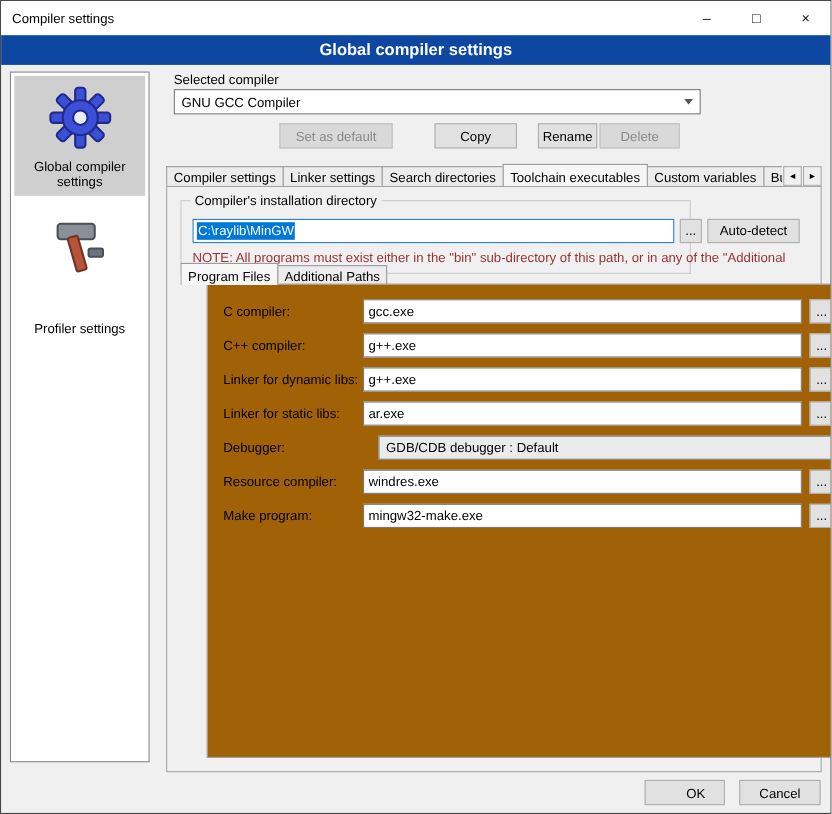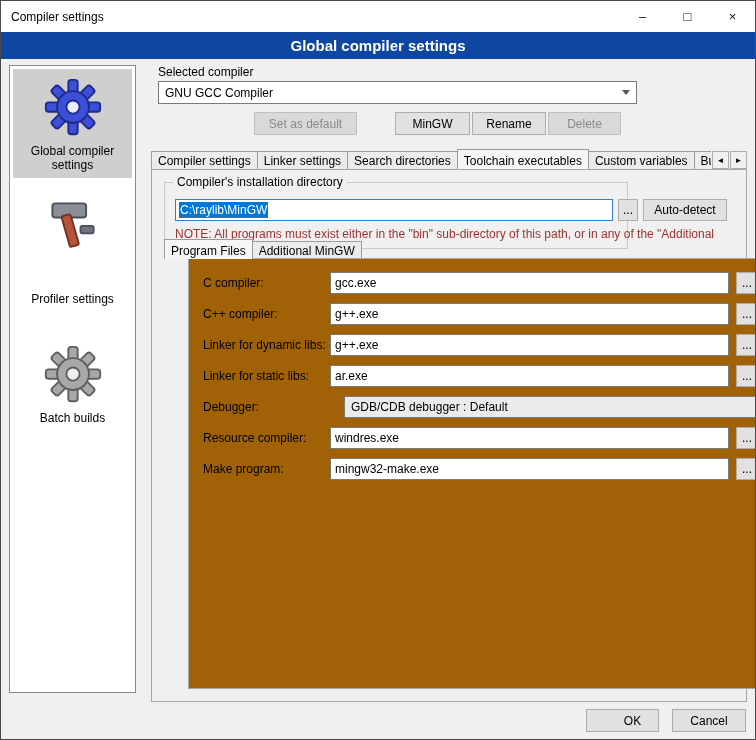--- a/index.html
+++ b/index.html
@@ -33,21 +33,21 @@
 
   .sel-comp-lbl { position:absolute; left:157px; top:64px; }
   .compiler-combo { position:absolute; left:157px; top:80px; width:479px; height:23px;justify-content:flex-end; }
 
   .btn-row { position:absolute; left:157px; top:111px; width:588px; height:23px; display:flex; }
   .btn-row .sp1 { width:96px; }
   .btn-row .sp2 { width:38px; }
   .btn-row .grow { flex:1; }
   .b-setdef { width:103px; }
   .b-copy { width:75px; margin-right:2px; }
-  .b-rename { width:74px; margin-right:2px; }
+  .b-rename { width:54px; margin-right:2px;margin-left:17px; }
   .b-delete { width:73px; }
   .b-reset { width:113px; }
 
   
   .tabstrip { position:absolute; display:flex; align-items:flex-end; height:21px; }
   .tabstrip.outer { left:150px; top:147px; width:596px; }
   .tabs-wrap { flex:1; display:flex; align-items:flex-end; overflow:hidden; height:21px; }
   .tab { border:1px solid #9b9b9b; border-bottom:none; background:#ececec; height:18px; padding:0 6px; line-height:18px; white-space:nowrap; margin-left:-1px; }
   .tab:first-child { margin-left:0; }
   .tab.active { background:#f6f6f6; height:21px; line-height:22px; margin-bottom:-1px; position:relative; z-index:3; }
@@ -108,46 +108,33 @@
 
     <div class="side-item mt1">
       <svg width="60" height="60" viewBox="0 0 64 64">
         <rect x="10" y="10" width="36" height="15" rx="3" fill="#8a8f98" stroke="#4a4f58" stroke-width="2"></rect>
         <rect x="24" y="22" width="10" height="34" rx="2" fill="#b5543b" stroke="#6e3322" stroke-width="2" transform="rotate(-16 29 39)"></rect>
         <rect x="40" y="34" width="14" height="8" rx="2" fill="#6d7480" stroke="#4a4f58" stroke-width="2"></rect>
       </svg>
       <div class="side-label">Profiler settings</div>
     </div>
 
-    <div class="side-item mt2">
-      <svg width="60" height="60" viewBox="0 0 64 64">
-        <g fill="#a8a8a8" stroke="#5f5f5f" stroke-width="2">
-          <rect x="27" y="3" width="10" height="58" rx="3"></rect>
-          <rect x="27" y="3" width="10" height="58" rx="3" transform="rotate(45 32 32)"></rect>
-          <rect x="27" y="3" width="10" height="58" rx="3" transform="rotate(90 32 32)"></rect>
-          <rect x="27" y="3" width="10" height="58" rx="3" transform="rotate(135 32 32)"></rect>
-          <circle cx="32" cy="32" r="17"></circle>
-        </g>
-        <circle cx="32" cy="32" r="7" fill="#f0f0f0" stroke="#5f5f5f" stroke-width="2"></circle>
-      </svg>
-      <div class="side-label">Batch builds</div>
-    </div>
   </div>
 
   <span class="sel-comp-lbl">Selected compiler</span>
   <div class="combo compiler-combo">
     <span>GNU GCC Compiler</span>
     <span class="combo-arrow"></span>
   </div>
 
   <div class="btn-row">
     <span class="sp1"></span>
     <button class="btn b-setdef" disabled="">Set as default</button>
     <span class="sp2"></span>
-    <button class="btn b-copy">MinGW</button>
+    <button class="btn b-copy">Copy</button>
     <button class="btn b-rename">Rename</button>
     <button class="btn b-delete" disabled="">Delete</button>
     <span class="grow"></span>
   </div>
 
   <div class="tabstrip outer">
     <div class="tabs-wrap">
       <div class="tab">Compiler settings</div>
       <div class="tab">Linker settings</div>
       <div class="tab">Search directories</div>
@@ -167,21 +154,21 @@
       <span class="dir-sel">C:\raylib\MinGW</span>
     </div>
     <button class="btn b-browse-dir">...</button>
     <button class="btn b-autodetect">Auto-detect</button>
     <div class="note">NOTE: All programs must exist either in the "bin" sub-directory of this path, or in any of the "Additional</div>
   </div>
 
   <div class="tabstrip inner">
     <div class="tabs-wrap">
       <div class="tab active">Program Files</div>
-      <div class="tab">Additional MinGW</div>
+      <div class="tab">Additional Paths</div>
     </div>
   </div>
 
   <div class="inner-panel">
 
     <div class="form-row" style="top:13px">
       <span class="f-lbl">C compiler:</span>
       <input class="textbox f-input" value="gcc.exe" style="">
       <button class="btn browse">...</button>
     </div>

